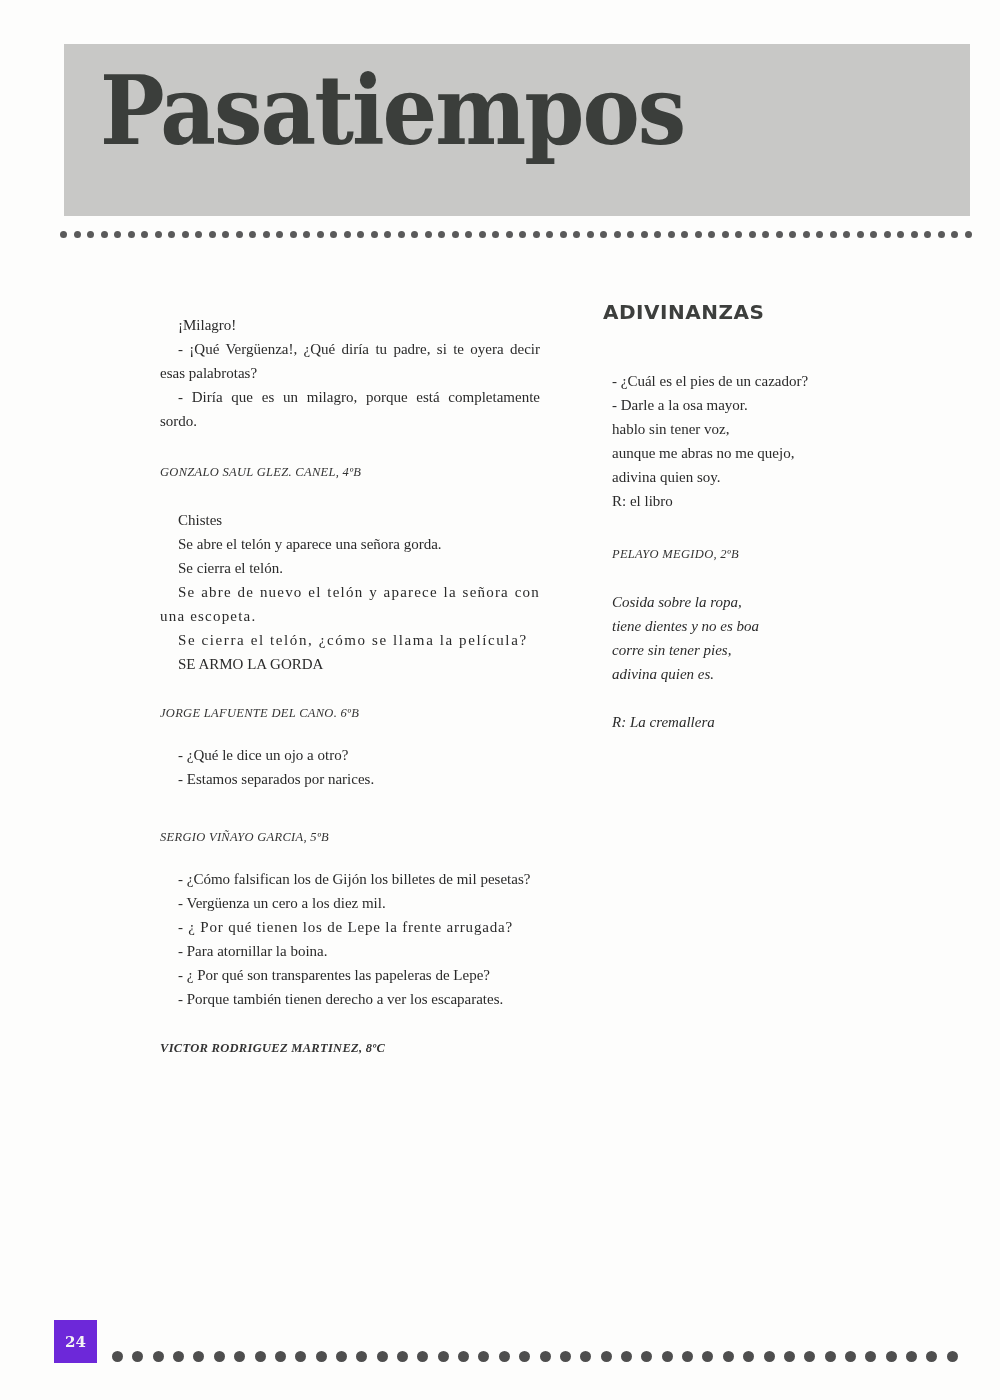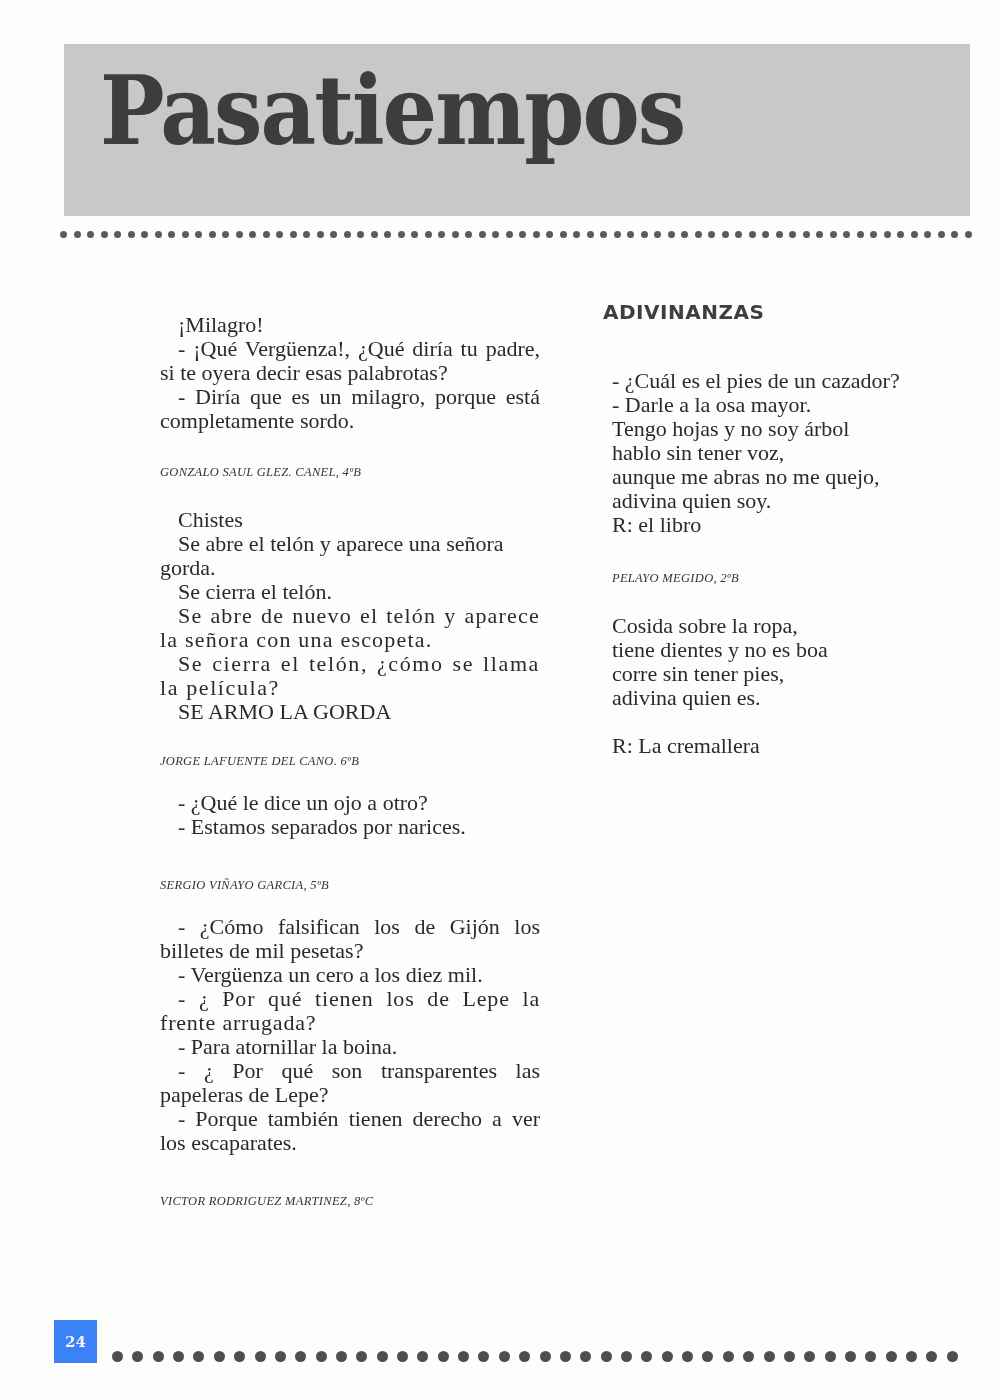--- a/index.html
+++ b/index.html
@@ -25,27 +25,27 @@
     display: flex; justify-content: space-between; align-items: center;
   }
   .dots-top span { width: 7px; height: 7px; border-radius: 50%; background: #5a5a5a; display: block; }
   .dots-bottom {
     position: absolute; left: 112px; top: 1349px; width: 846px; height: 14px;
     display: flex; justify-content: space-between; align-items: center;
   }
   .dots-bottom span { width: 11px; height: 11px; border-radius: 50%; background: #4e4e4e; display: block; }
   .page-number {
     position: absolute; left: 54px; top: 1320px; width: 43px; height: 43px;
-    background: #3b82f6; color: #f4f4f4;
+    background: #6d28d9; color: #f4f4f4;
     font-family: "DejaVu Serif", serif; font-weight: bold; font-size: 15px;
     display: flex; align-items: center; justify-content: center;
   }
   .col-left { position: absolute; left: 160px; top: 313px; width: 380px; }
   .col-right { position: absolute; left: 612px; top: 369px; width: 300px; }
-  .p { font-size: 22px; line-height: 24px; margin: 0; }
+  .p { font-size: 15px; line-height: 24px; margin: 0; }
   .j { text-align: justify; text-align-last: left; }
   .ind { text-indent: 18px; }
   .sig {
     font-style: italic; font-size: 12.5px; text-align: left; letter-spacing: 0.3px;
     color: #333; margin: 0;
   }
   .section-title {
     position: absolute; left: 603px; top: 302px;
     font-family: "DejaVu Sans", "Liberation Sans", sans-serif;
     font-weight: bold; font-size: 20px; letter-spacing: 0.5px;
@@ -154,39 +154,38 @@
     <p class="sig" style="margin-top:39px;">SERGIO VIÑAYO GARCIA, 5ºB</p>
   </div>
 
   <div style="margin-top:22px;">
     <p class="p ind j">- ¿Cómo falsifican los de Gijón los billetes de mil pesetas?</p>
     <p class="p ind">- Vergüenza un cero a los diez mil.</p>
     <p class="p ind j" style="letter-spacing:0.8px;">- ¿ Por qué tienen los de Lepe la frente arrugada?</p>
     <p class="p ind">- Para atornillar la boina.</p>
     <p class="p ind j">- ¿ Por qué son transparentes las papeleras de Lepe?</p>
     <p class="p ind j">- Porque también tienen derecho a ver los escaparates.</p>
-    <p class="sig" style="margin-top:39px;">VICTOR RODRIGUEZ MARTINEZ, 8ºC</p>
+    <p class="sig" style="margin-top:30px;font-weight:bold;">VICTOR RODRIGUEZ MARTINEZ, 8ºC</p>
   </div>
 </div>
 
 <div class="section-title">ADIVINANZAS</div>
 
 <div class="col-right">
   <div>
     <p class="p">- ¿Cuál es el pies de un cazador?</p>
     <p class="p">- Darle a la osa mayor.</p>
-    <p class="p">Tengo hojas y no soy árbol</p>
     <p class="p">hablo sin tener voz,</p>
     <p class="p">aunque me abras no me quejo,</p>
     <p class="p">adivina quien soy.</p>
     <p class="p" style="font-family:Liberation Serif, serif;">R: el libro</p>
     <p class="sig" style="margin-top:34px;">PELAYO MEGIDO, 2ºB</p>
   </div>
 
-  <div style="margin-top:28px;">
+  <div style="margin-top:28px;font-style:italic;">
     <p class="p">Cosida sobre la ropa,</p>
     <p class="p">tiene dientes y no es boa</p>
     <p class="p">corre sin tener pies,</p>
     <p class="p">adivina quien es.</p>
     <p class="p" style="margin-top:24px;">R: La cremallera</p>
   </div>
 
 </div>
 
 <div class="page-number">24</div>

